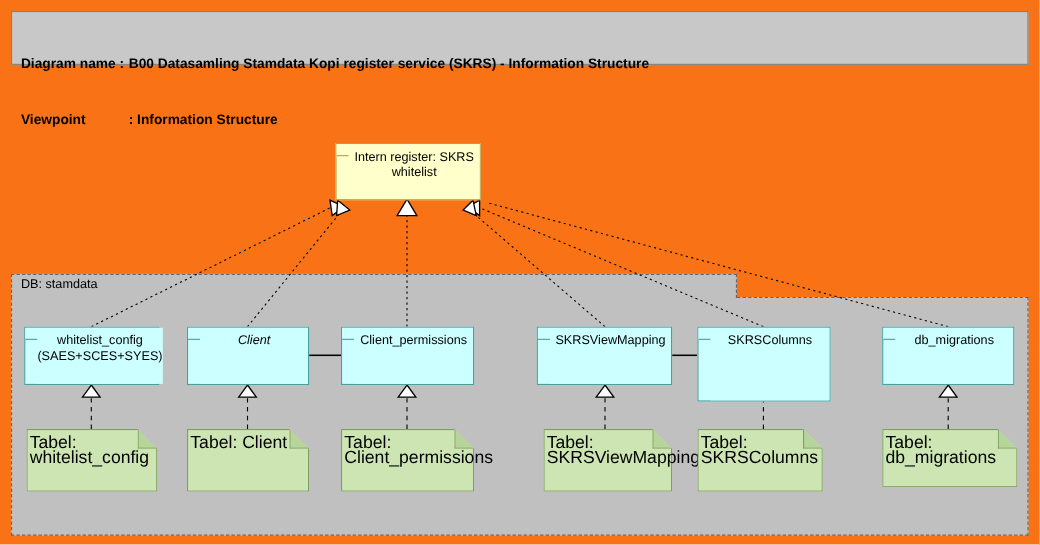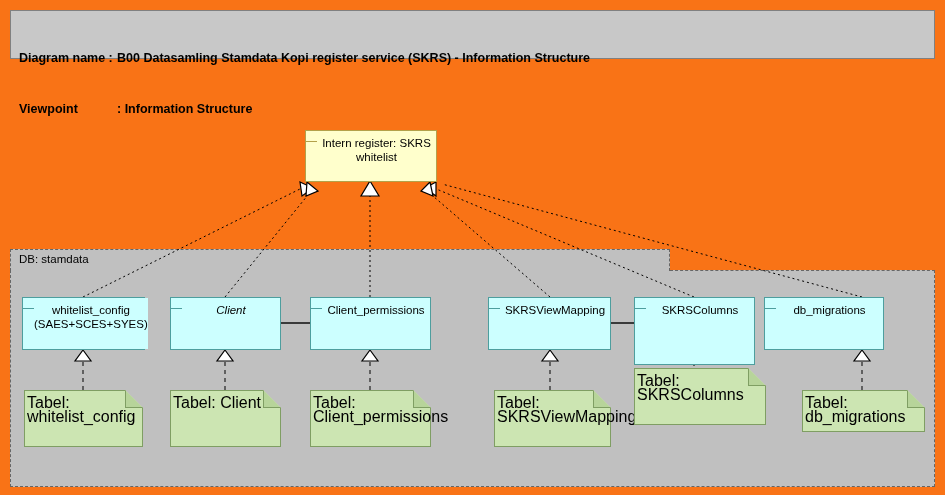--- a/index.html
+++ b/index.html
@@ -255,21 +255,21 @@
   <div class="uml-box box-cyan" style="left:488px; top:297px; width:123px; height:53px;">
     <div class="band"></div>
     <div class="body">SKRSViewMapping</div>
   </div>
 
   <div class="uml-box box-cyan" style="left:634px; top:297px; width:121px; height:68px;">
     <div class="band"></div>
     <div class="body">SKRSColumns</div>
   </div>
 
-  <div class="uml-box box-cyan" style="left:764px; top:297px; width:120px; height:53px;">
+  <div class="uml-box box-cyan" style="left:802px; top:297px; width:120px; height:53px;">
     <div class="band"></div>
     <div class="body">db_migrations</div>
   </div>
 
   <div class="uml-note" style="left:24px; top:390px; width:119px; height:57px;">
     <div class="note-shape"></div>
     <div class="note-fold"></div>
     <div class="note-text">Tabel:
 whitelist_config</div>
   </div>
@@ -287,25 +287,25 @@
 Client_permissions</div>
   </div>
 
   <div class="uml-note" style="left:494px; top:390px; width:117px; height:57px;">
     <div class="note-shape"></div>
     <div class="note-fold"></div>
     <div class="note-text">Tabel:
 SKRSViewMapping</div>
   </div>
 
-  <div class="uml-note" style="left:634px; top:368px; width:132px; height:57px;">
+  <div class="uml-note" style="left:634px; top:390px; width:114px; height:57px;">
     <div class="note-shape"></div>
     <div class="note-fold"></div>
     <div class="note-text">Tabel: SKRSColumns</div>
   </div>
 
-  <div class="uml-note" style="left:802px; top:390px; width:123px; height:42px;">
+  <div class="uml-note" style="left:802px; top:390px; width:123px; height:53px;">
     <div class="note-shape"></div>
     <div class="note-fold"></div>
     <div class="note-text">Tabel: db_migrations</div>
   </div>
 
 </div>
 
 </body></html>

